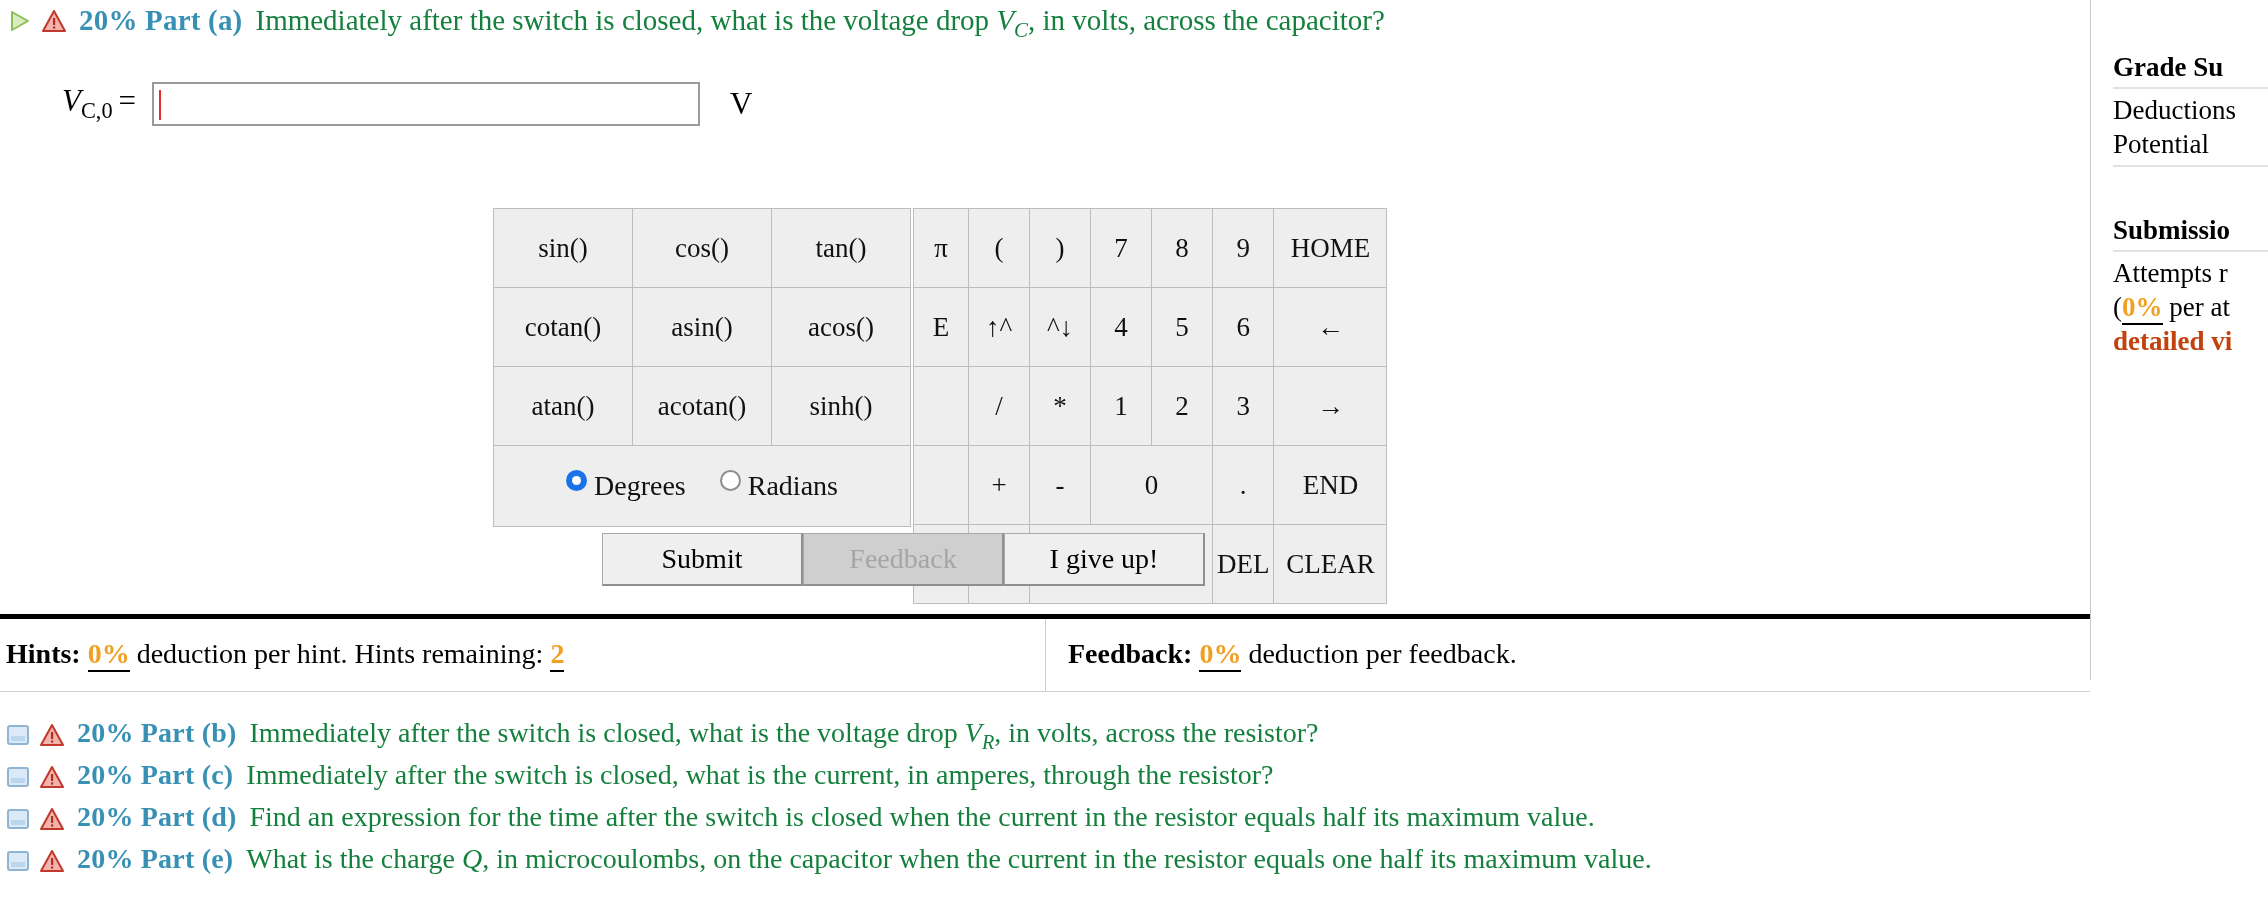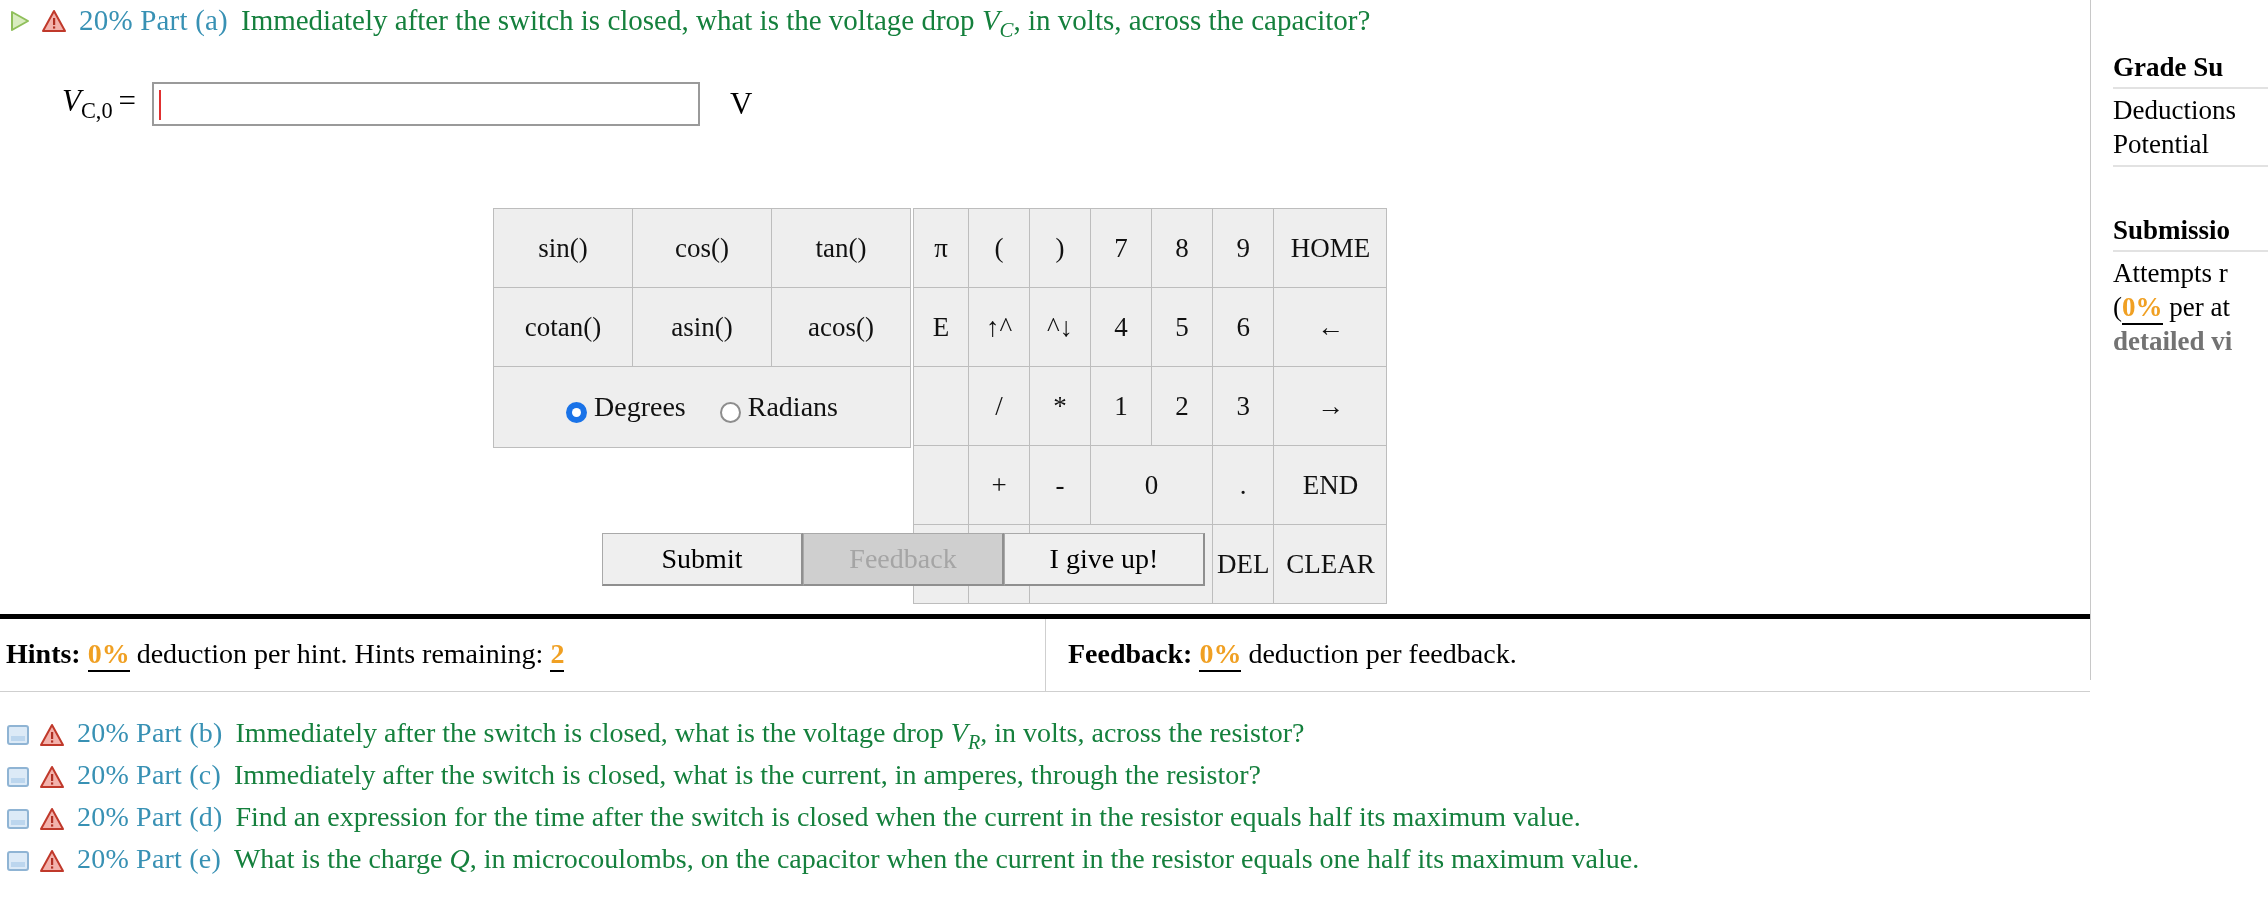--- a/index.html
+++ b/index.html
@@ -56,21 +56,21 @@
   }
   .icon-panel {
     width: 24px;
     height: 24px;
     margin-top: 7px;
     margin-right: 9px;
     flex: 0 0 auto;
   }
   .part-label {
     color: #3891b4;
-    font-weight: normal;
+    font-weight: bold;
     font-size: 29px;
     line-height: 36px;
     letter-spacing: 0.2px;
   }
   .part-question {
     font-size: 29px;
     line-height: 36px;
     margin-left: 13px;
     color: #15803d;
   }
@@ -154,21 +154,21 @@
   }
   .radio-wrap {
     display: flex;
     align-items: center;
     justify-content: center;
     gap: 12px;
     font-size: 28px;
   }
   .radio-item {
     display: flex;
-    align-items: flex-end;
+    align-items: flex-start;
     gap: 7px;
     cursor: pointer;
   }
   .radio-item + .radio-item { margin-left: 22px; }
   .radio {
     width: 21px;
     height: 21px;
     border-radius: 50%;
     border: 2px solid #8d8d8d;
     background: #fff;
@@ -319,21 +319,21 @@
     white-space: nowrap;
     line-height: 34px;
   }
   .sb-title2 {
     font-size: 27px;
     font-weight: bold;
     margin-top: 48px;
     white-space: nowrap;
   }
   .sb-link {
-    color: #737373;
+    color: #c2410c;
     font-weight: bold;
     white-space: nowrap;
     font-size: 27px;
     line-height: 34px;
   }
 </style>
 </head>
 <body>
 
 <div class="page">
@@ -373,20 +373,25 @@
           <td class="fn-cell">sin()</td>
           <td class="fn-cell">cos()</td>
           <td class="fn-cell">tan()</td>
         </tr>
         <tr>
           <td class="fn-cell">cotan()</td>
           <td class="fn-cell">asin()</td>
           <td class="fn-cell">acos()</td>
         </tr>
         <tr>
+          <td class="fn-cell">atan()</td>
+          <td class="fn-cell">acotan()</td>
+          <td class="fn-cell">sinh()</td>
+        </tr>
+        <tr>
           <td class="radio-row" colspan="3">
             <div class="radio-wrap">
               <span class="radio-item">
                 <span class="radio on"></span>
                 <span>Degrees</span>
               </span>
               <span class="radio-item">
                 <span class="radio"></span>
                 <span>Radians</span>
               </span>

